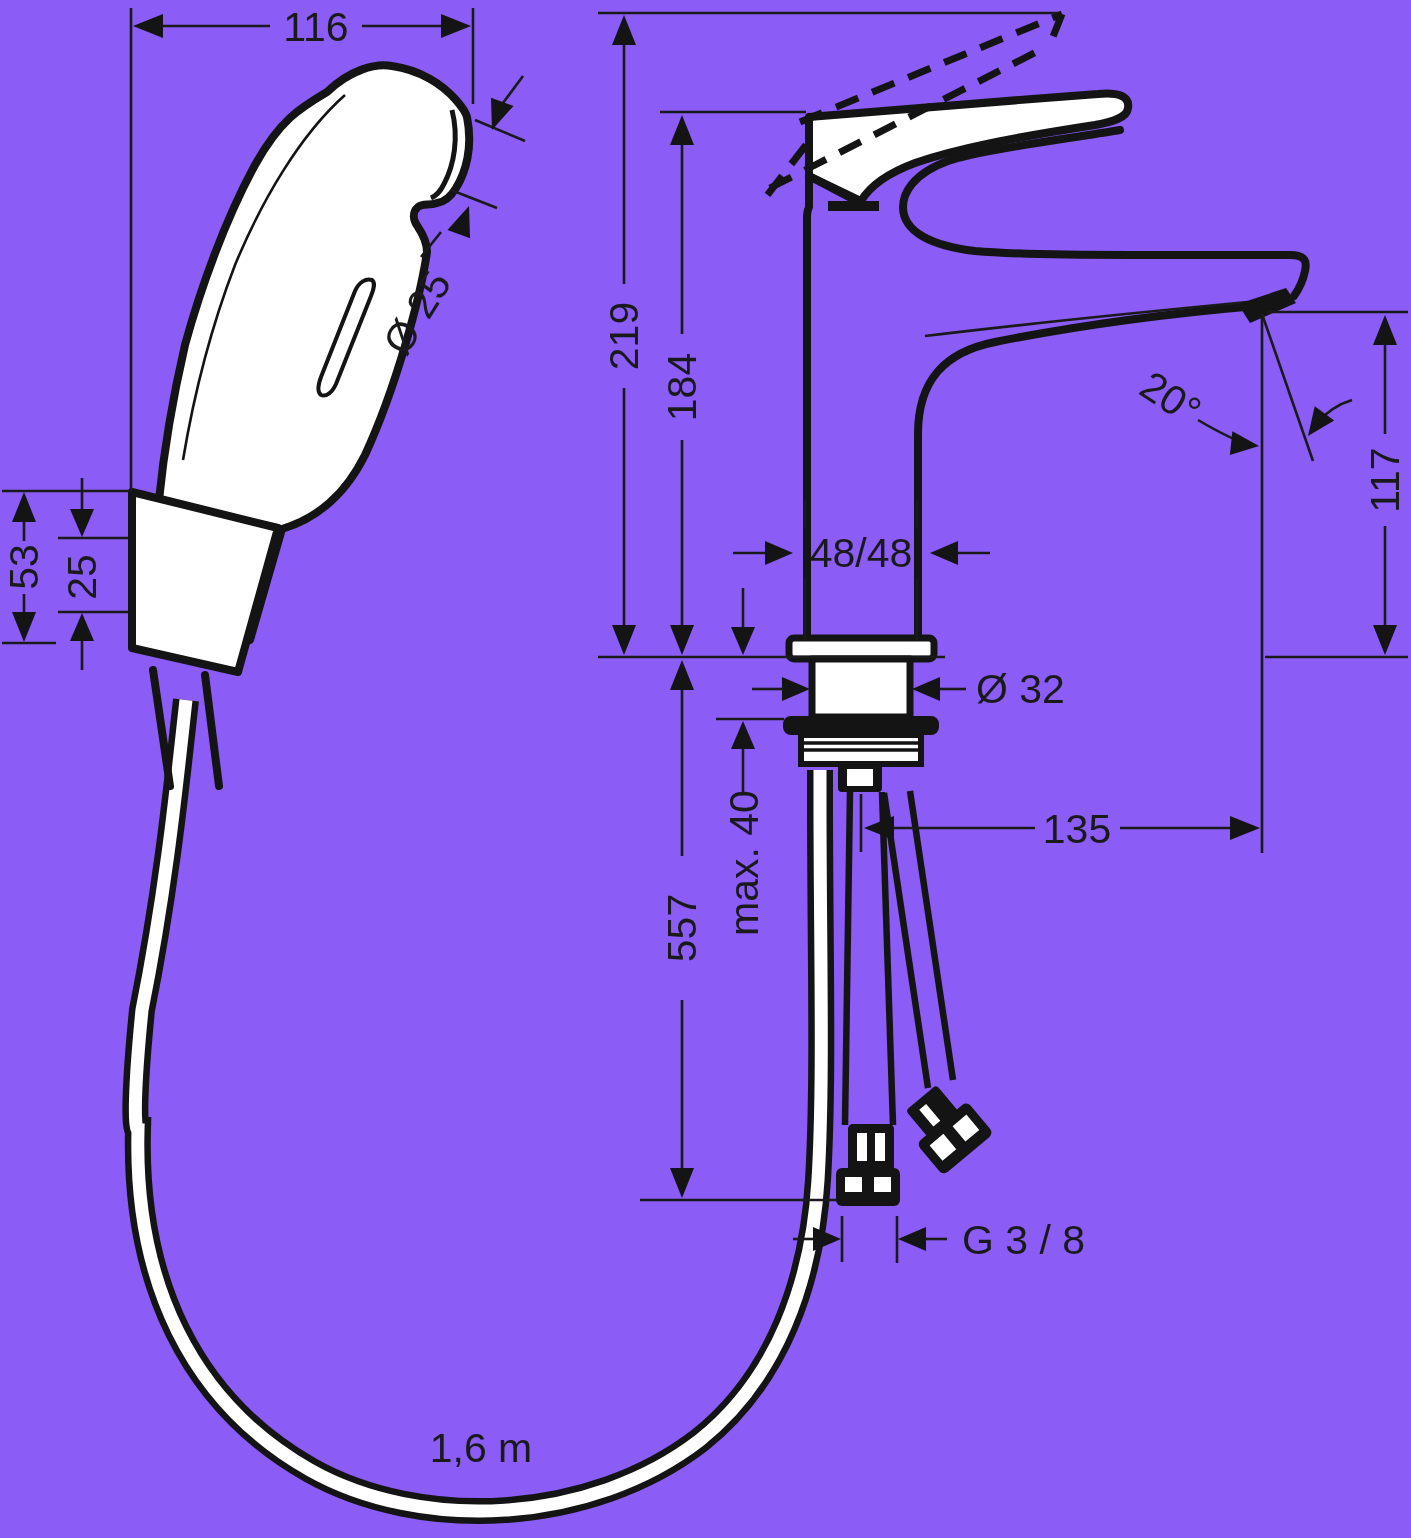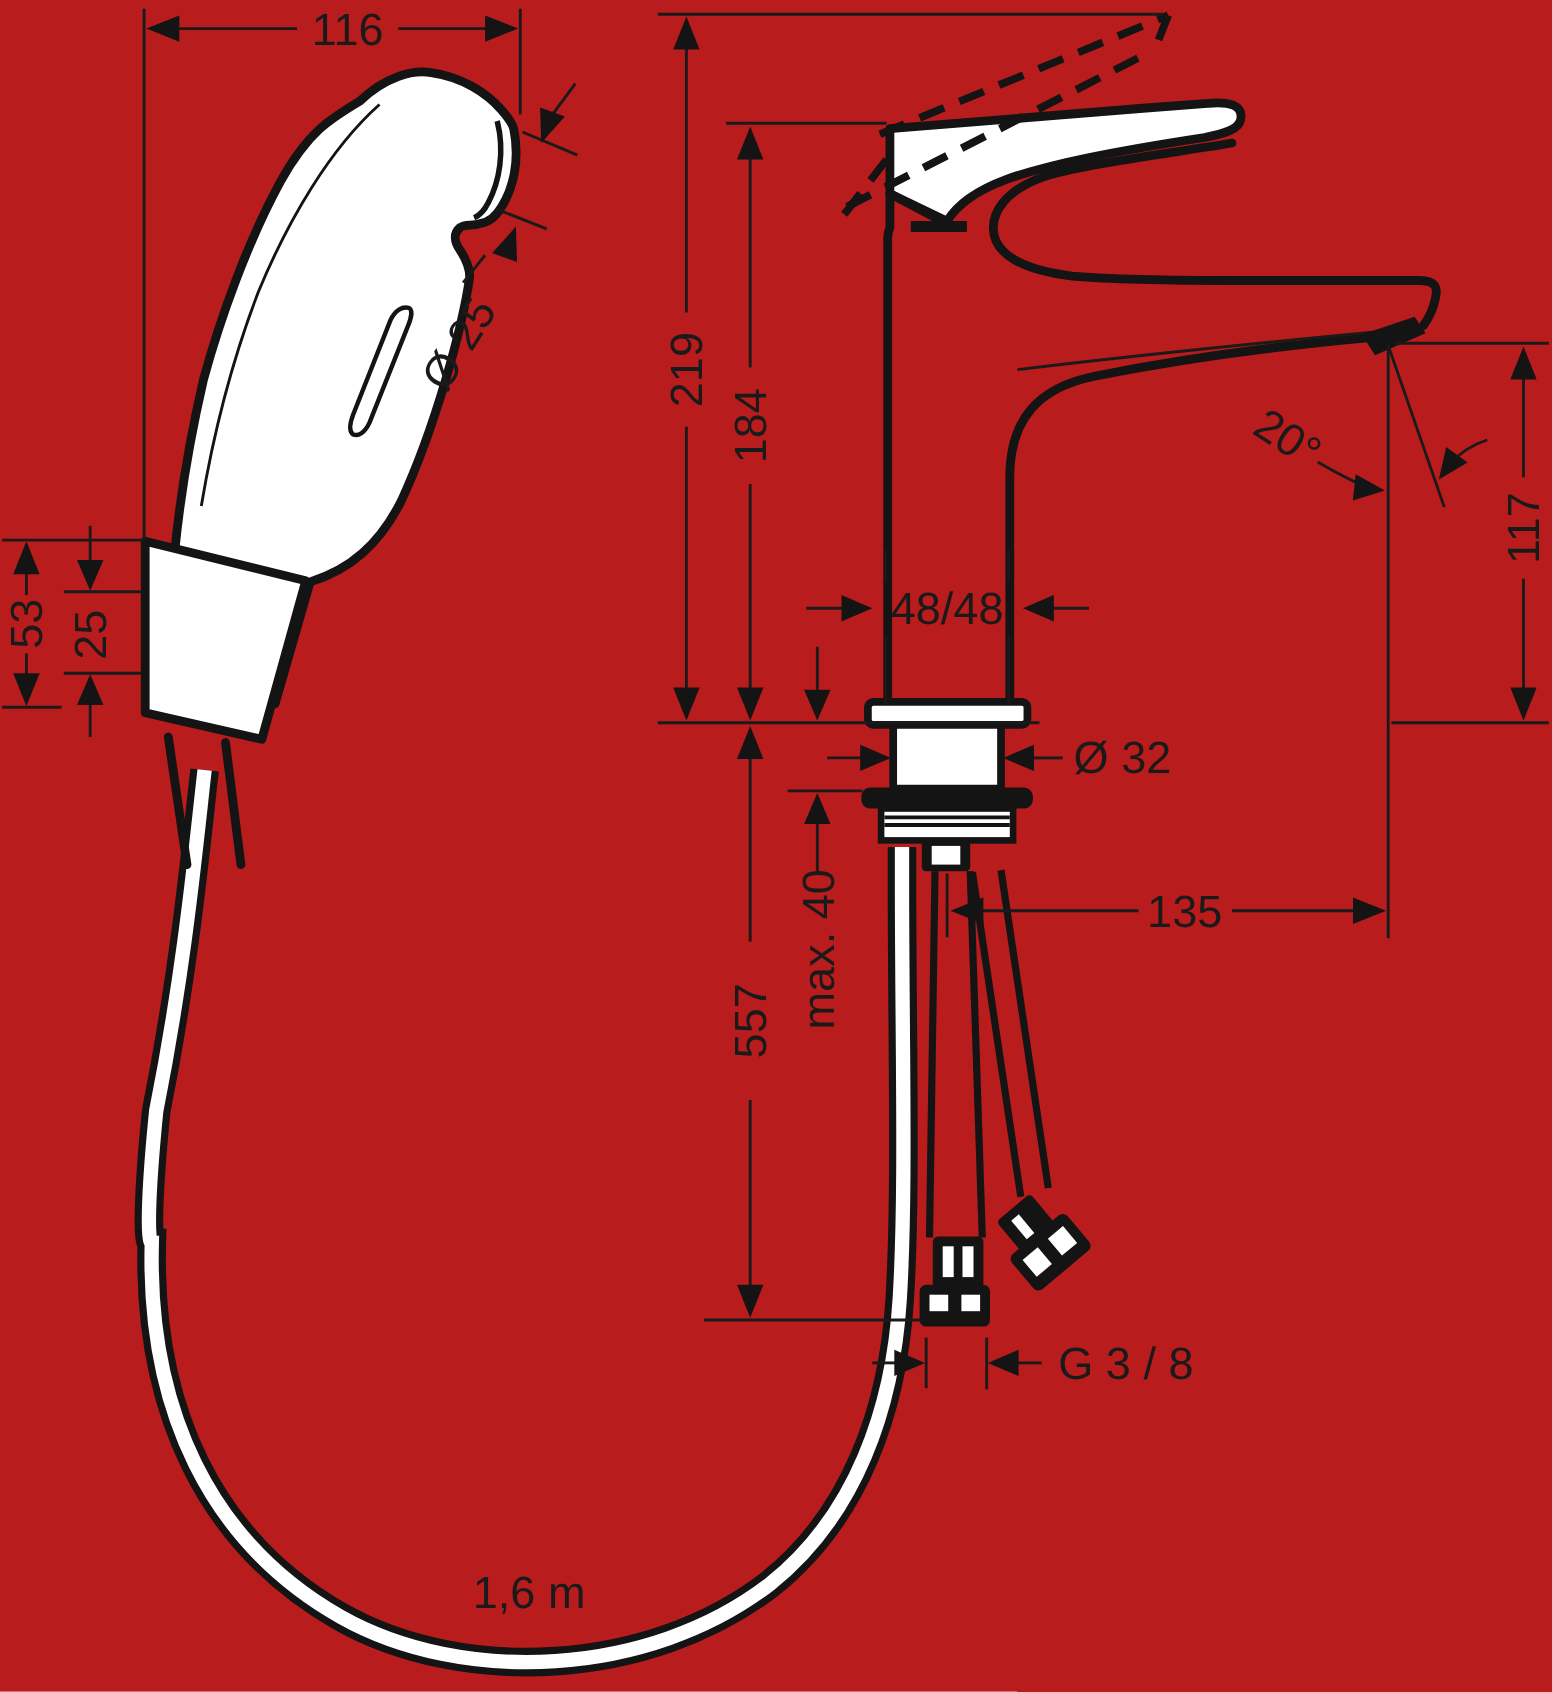--- a/index.html
+++ b/index.html
@@ -1,16 +1,16 @@
 <!DOCTYPE html>
 <html><head>
 <meta charset="utf-8">
 <style>
   html,body{margin:0;padding:0;background:#ffffff;}
-  .stage{width:1411px;height:1538px;position:relative;background:#b91c1c;overflow:hidden;}
+  .stage{width:1411px;height:1538px;position:relative;background:#8b5cf6;overflow:hidden;}
   svg{display:block;}
   text{font-family:"Liberation Sans", sans-serif;fill:#1a1a1a;}
   .dim-label{font-size:41px;}
   .thin{stroke:#1a1a1a;stroke-width:2.6;fill:none;}
   .thick{stroke:#141414;stroke-width:8;fill:none;stroke-linejoin:round;stroke-linecap:round;}
   .thickf{stroke:#141414;stroke-width:8;fill:#ffffff;stroke-linejoin:round;}
   .solid{fill:#141414;stroke:none;}
   .dashed{stroke:#141414;stroke-width:7;fill:none;stroke-dasharray:24 15;stroke-linecap:butt;}
 </style>
 </head>

